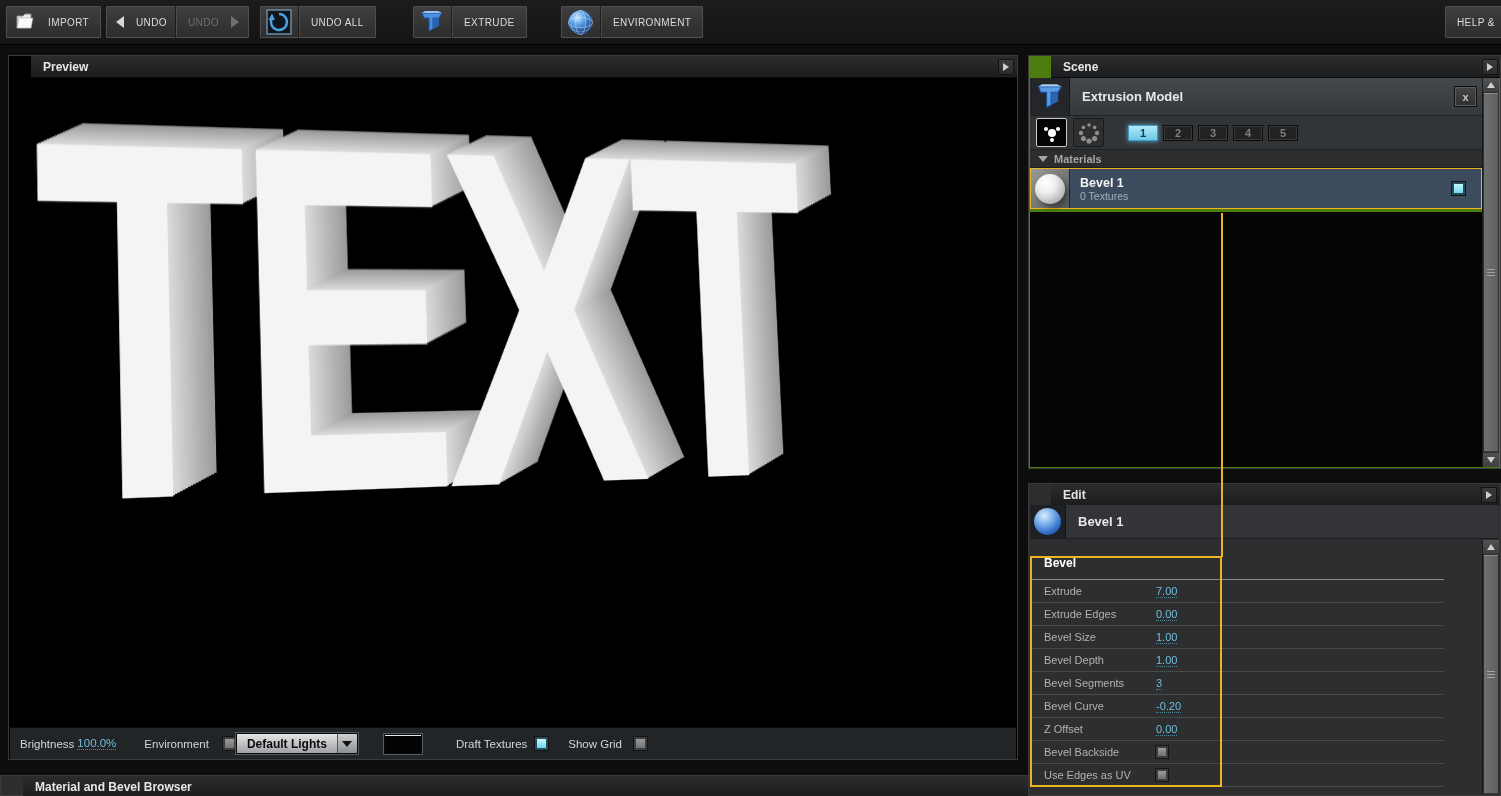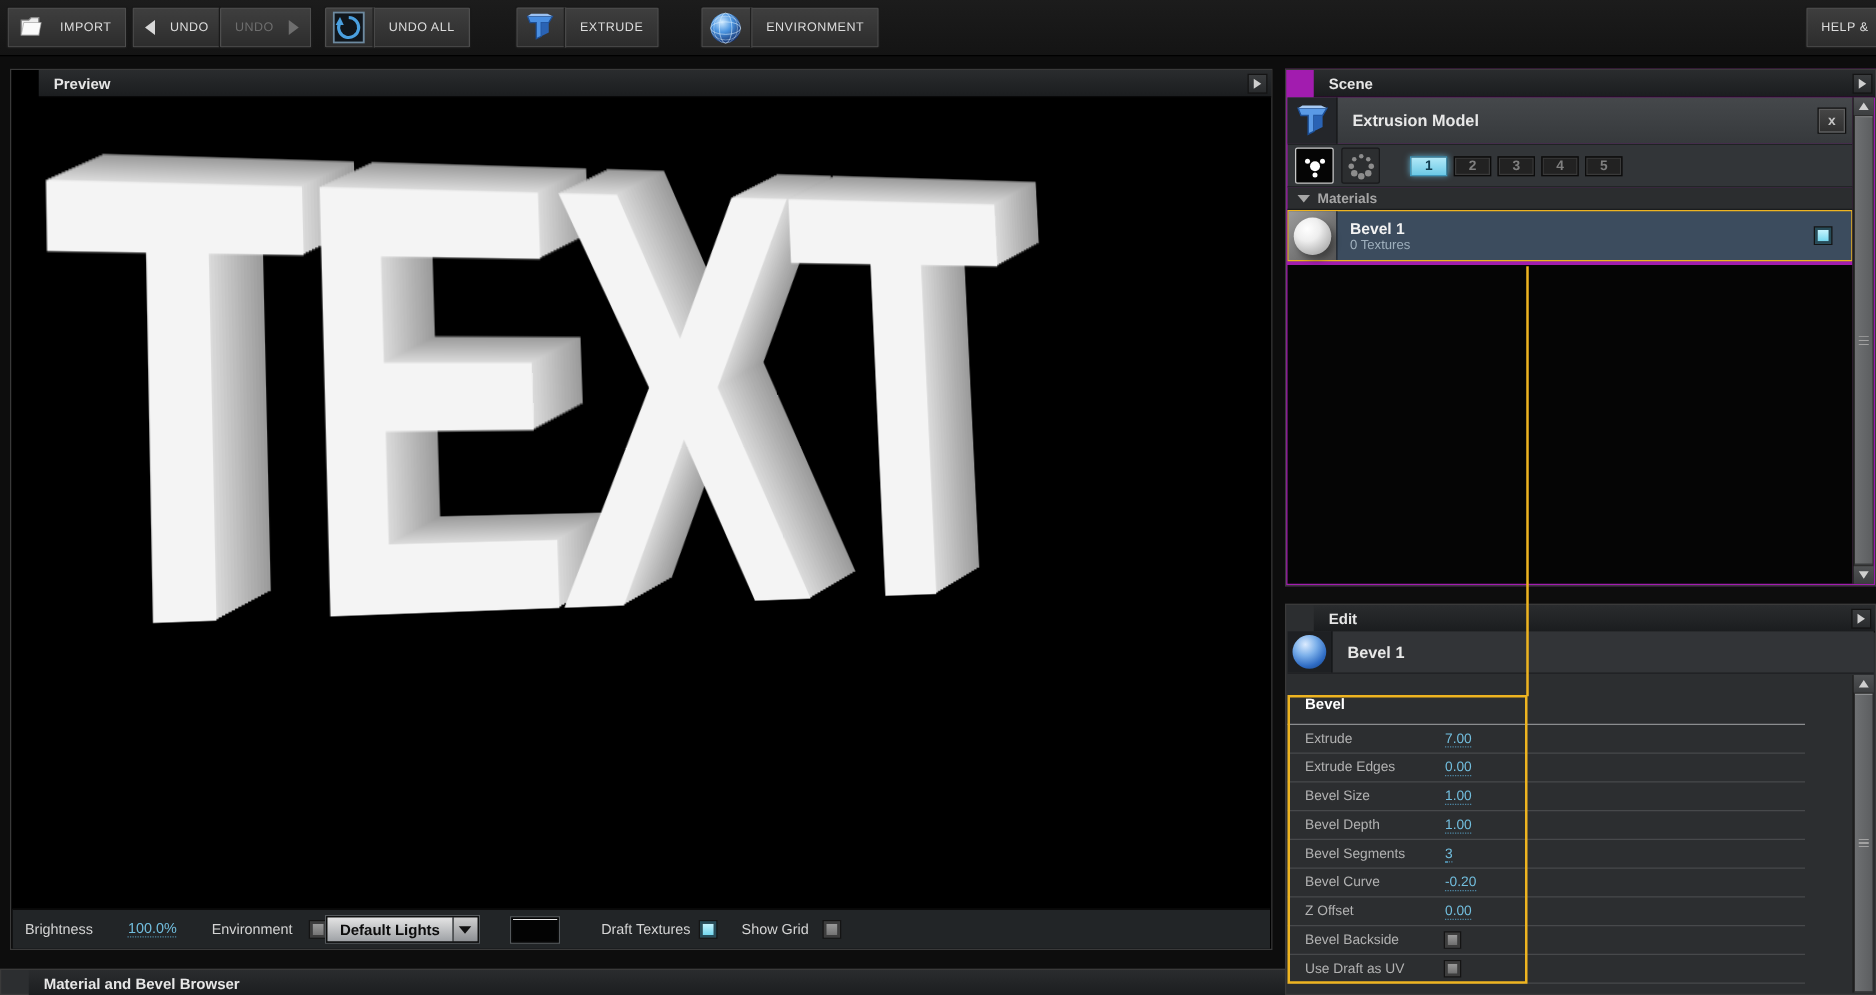--- a/index.html
+++ b/index.html
@@ -106,21 +106,21 @@
   .swatch {
     width:38px; height:20px; background:#030303;
     border:1px solid #0a0a0a; box-shadow:0 0 0 1px #55595c, inset 0 1px 0 #e8e8e8;
     cursor:pointer;
   }
 
   
   #browser-header { left:0; top:775px; width:1174px; height:21px; }
 
   
-  #scene-panel { left:1028px; top:55px; width:473px; height:414px; background:#a21caf; }
+  #scene-panel { left:1028px; top:55px; width:473px; height:414px; background:#4d7c0f; }
   .scene-body { position:absolute; left:1px; top:22px; right:18px; bottom:1px; }
   .model-row {
     height:38px; background:linear-gradient(#45484b,#36393c);
     border-bottom:1px solid #202224; display:flex; align-items:center; position:relative;
   }
   .model-icon-tile {
     width:40px; height:100%; background:#24262a; border-right:1px solid #17181a;
     display:flex; align-items:center; justify-content:center;
   }
   .model-name { font-size:13px; font-weight:bold; color:#e8e8e8; margin-left:12px; }
@@ -311,21 +311,21 @@
 <div class="panel" id="preview-panel">
   <div class="phead">
     <span>Preview</span>
     <span class="phead-arrow"></span>
   </div>
   <div class="canvas3d">
     <div class="word3d">TEXT</div>
   </div>
   <div class="preview-controls">
     <span style="margin-left:10px;">Brightness</span>
-    <span class="valuelink" style="margin-left:28px;">100.0%</span>
+    <span class="valuelink" style="margin-left:3px;">100.0%</span>
     <span style="margin-left:28px;">Environment</span>
     <span class="cb" style="margin-left:14px;"></span>
     <span class="dropdown" style="">
       <span class="dd-label">Default Lights</span>
       <span class="dd-arrow"></span>
     </span>
     <span class="swatch" style="margin-left:26px;"></span>
     <span style="margin-left:34px;">Draft Textures</span>
     <span class="cb on" style="margin-left:8px;"></span>
     <span style="margin-left:20px;">Show Grid</span>
@@ -460,21 +460,21 @@
     </div>
     <div class="prop-row">
       <span class="prop-label">Z Offset</span>
       <span class="prop-value valuelink">0.00</span>
     </div>
     <div class="prop-row">
       <span class="prop-label">Bevel Backside</span>
       <span class="prop-cb"></span>
     </div>
     <div class="prop-row">
-      <span class="prop-label">Use Draft as UV</span>
+      <span class="prop-label">Use Edges as UV</span>
       <span class="prop-cb"></span>
     </div>
   </div>
 
   <div class="vscroll" style="top:56px;">
     <div class="sb-btn sb-up up"></div>
     <div class="sb-thumb" style="top:15px; bottom:0;">
       <div class="sb-grip"></div>
     </div>
   </div>

